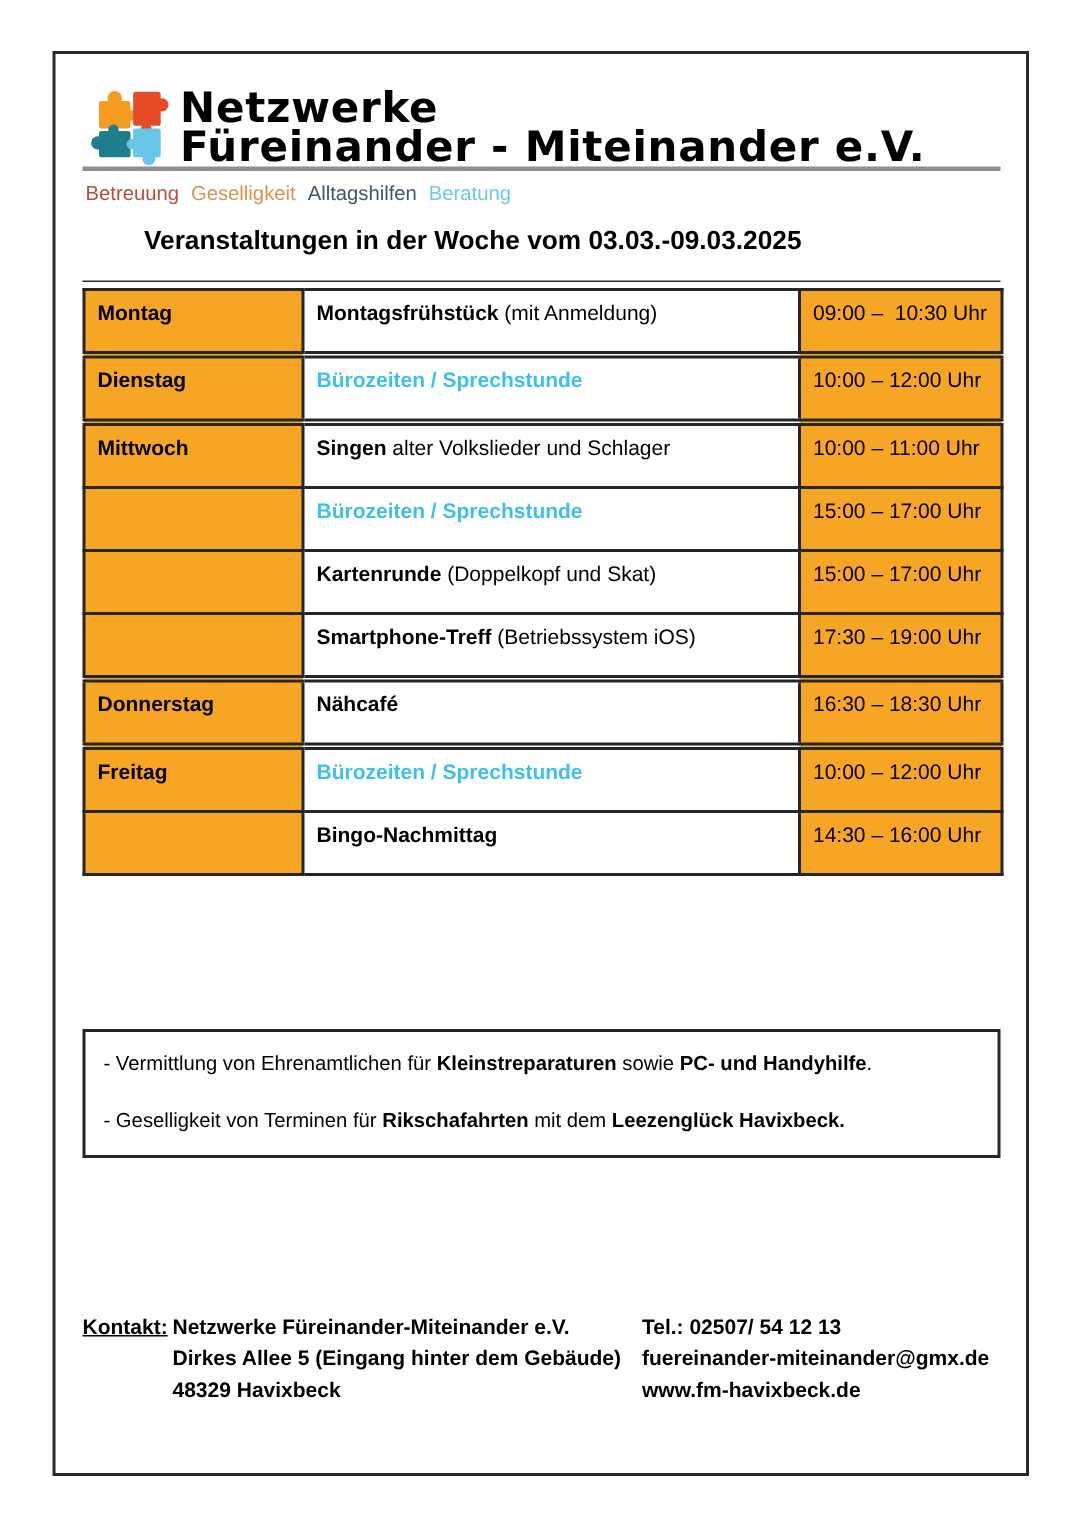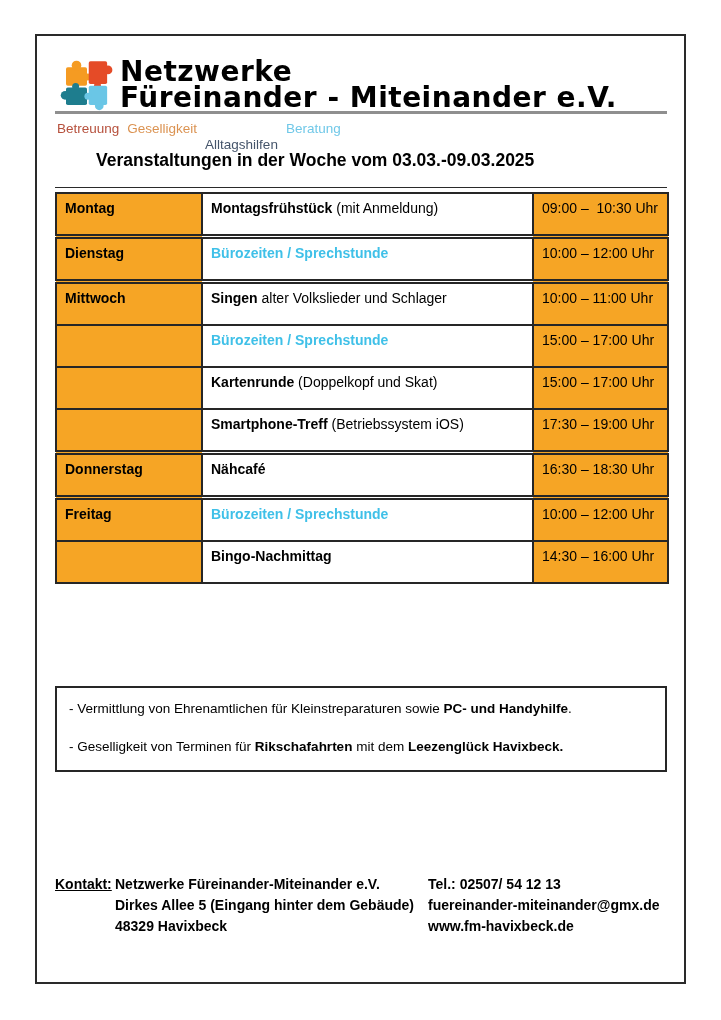--- a/index.html
+++ b/index.html
@@ -85,21 +85,21 @@
   <div class="brand">
     <div>Netzwerke</div>
     <div>Füreinander - Miteinander e.V.</div>
   </div>
 
   <div class="divider" style="background: rgb(143, 143, 143);"></div>
 
   <div class="nav">
     <span class="nav-item" style="color: rgb(182, 80, 60);">Betreuung</span>
     <span class="nav-item" style="color: rgb(219, 147, 82);">Geselligkeit</span>
-    <span class="nav-item" style="color: rgb(68, 84, 106); margin-top: 16px;">Alltagshilfen</span>
+    <span class="nav-item" style="color: rgb(68, 84, 106);">Alltagshilfen</span>
     <span class="nav-item" style="color: rgb(112, 200, 232);">Beratung</span>
   </div>
 
   <div class="title">Veranstaltungen in der Woche vom 03.03.-09.03.2025</div>
 
   <div class="table-topline"></div>
   <table class="sched">
     <colgroup>
         <col class="c-day">
         <col class="c-event">
@@ -148,21 +148,21 @@
     </tr>
         <tr>
       <td class="day"></td>
       <td class="event"><span class="event-name">Bingo-Nachmittag</span><span class="event-detail"></span></td>
       <td class="time">14:30 – 16:00 Uhr</td>
     </tr>
       </tbody>
   </table>
 
   <div class="note-box" id="note-box">
-      <p><span>- Vermittlung von Ehrenamtlichen für </span><span style="font-weight: normal; text-align: right;">Kleinstreparaturen</span><span> sowie </span><span style="font-weight: bold;">PC- und Handyhilfe</span><span>.</span></p>
+      <p><span>- Vermittlung von Ehrenamtlichen für </span><span style="font-weight: bold; text-align: right;">Kleinstreparaturen</span><span> sowie </span><span style="font-weight: bold;">PC- und Handyhilfe</span><span>.</span></p>
       <p><span>- Geselligkeit von Terminen für </span><span style="font-weight: bold;">Rikschafahrten</span><span> mit dem </span><span style="font-weight: bold;">Leezenglück Havixbeck.</span></p>
     </div>
 
   <div class="contact">
     <div class="contact-label">Kontakt:</div>
     <div class="contact-addr">
       <div>Netzwerke Füreinander-Miteinander e.V.</div>
       <div>Dirkes Allee 5 (Eingang hinter dem Gebäude)</div>
       <div>48329 Havixbeck</div>
     </div>

